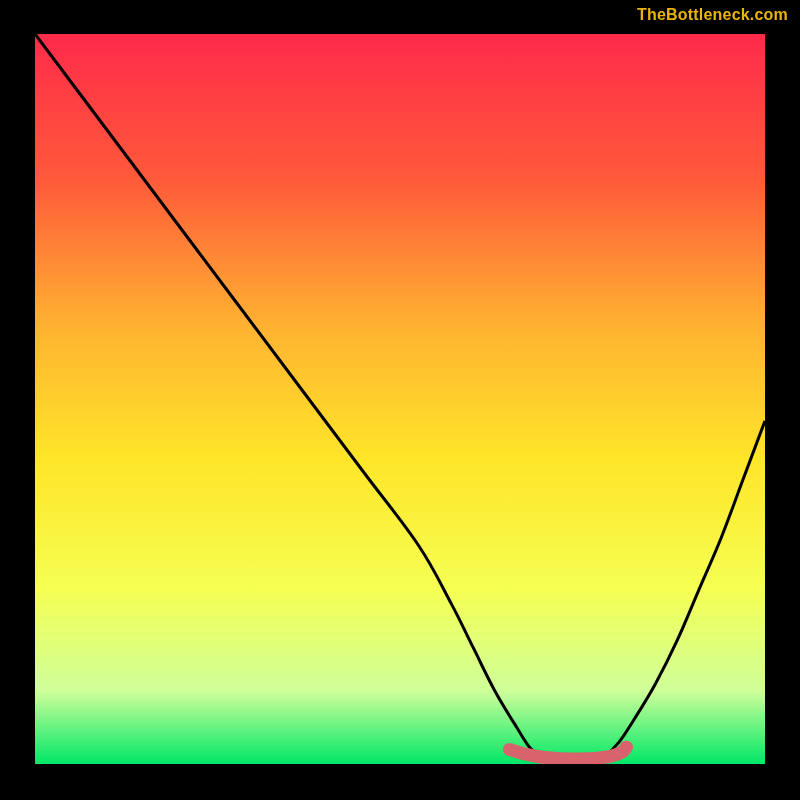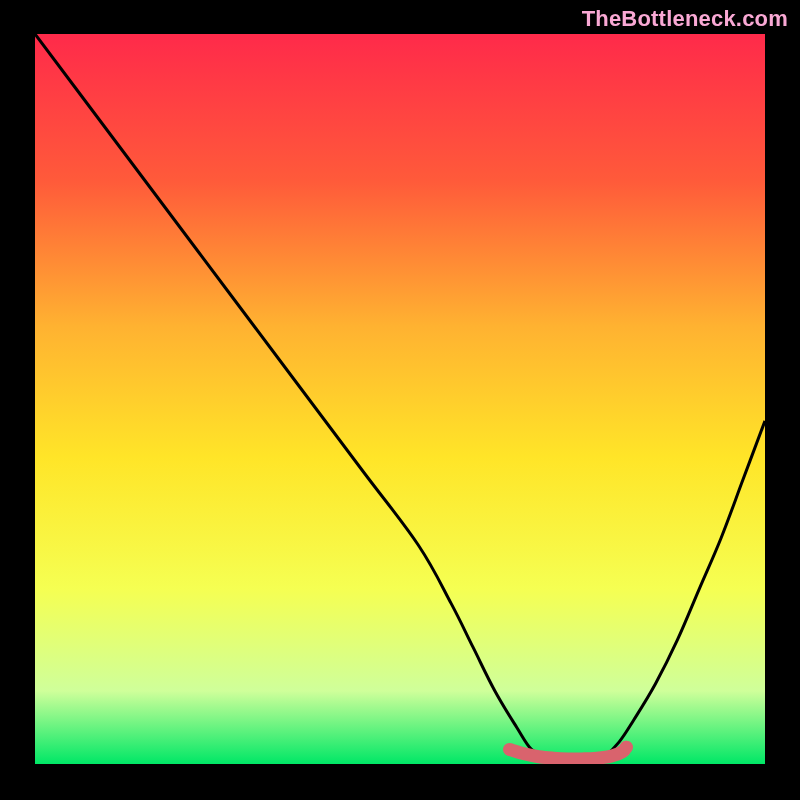--- a/index.html
+++ b/index.html
@@ -14,22 +14,22 @@
   .outer {
     width: 800px;
     height: 800px;
     position: relative;
     background: #000;
   }
   .watermark {
     position: absolute;
     top: 6px;
     right: 12px;
-    color: #f9a8d4;
-    font-size: 22px;
+    color: #eab308;
+    font-size: 16px;
     font-weight: 600;
     letter-spacing: 0.2px;
   }
   .plot-wrap {
     position: absolute;
     left: 35px;
     top: 34px;
     width: 730px;
     height: 730px;
   }

